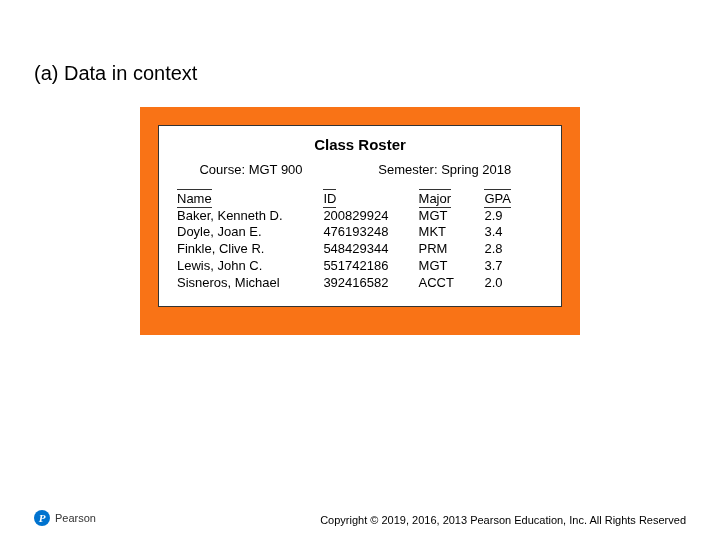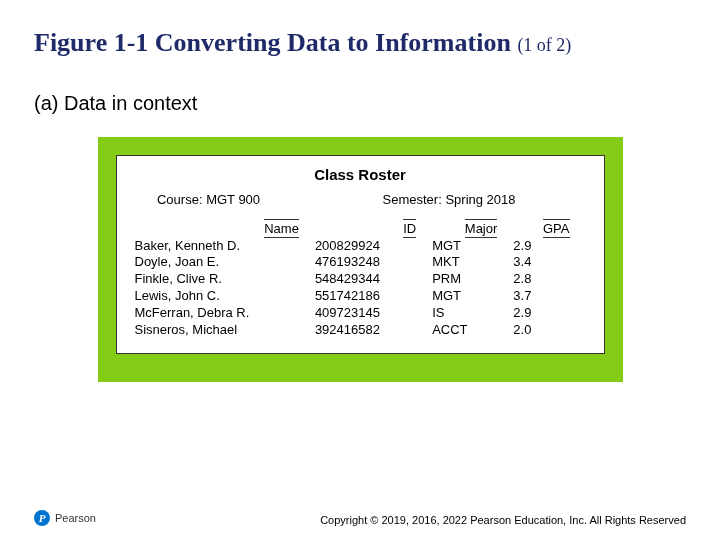--- a/index.html
+++ b/index.html
@@ -24,22 +24,22 @@
   .title .part{
     font-size:18px;
     font-weight:normal;
   }
   .subtitle{
     margin-top:34px;
     font-size:20px;
   }
   .figure-wrap{
     margin:22px auto 0 auto;
-    width:525px;
-    background:#84cc16;
+    width:440px;
+    background:#f97316;
     padding:18px 18px 28px 18px;
     box-sizing:border-box;
   }
   .figure-box{
     background:#fff;
     border:1.5px solid #333;
     padding:10px 18px 14px 18px;
   }
   .roster-title{
     text-align:center;
@@ -56,21 +56,21 @@
   .meta-right{flex:0 0 45%;}
   .meta-label{display:inline-block;width:68px;text-align:right;}
   .meta-sub{margin-left:68px;}
   .roster-table{
     margin-top:10px;
     width:100%;
     border-collapse:collapse;
     font-size:13px;
   }
   .roster-table th{
-    text-align:right;
+    text-align:left;
     font-weight:normal;
     padding:0 16px 0 0;
   }
   .roster-table td{
     padding:0 6px 0 0;
     line-height:1.3;
   }
   .hdr-underline{
     display:inline-block;
     border-top:1px solid #333;
@@ -100,24 +100,20 @@
     font-size:11px;
   }
   .copyright{
     font-size:11px;color:#000;
   }
 </style>
 </head>
 <body>
 
 <div class="slide">
-  <div class="title">
-    <span>Figure 1-1 Converting Data to Information</span>
-    <span class="part">(1 of 2)</span>
-  </div>
 
   <div class="subtitle">(a) Data in context</div>
 
   <div class="figure-wrap">
     <div class="figure-box">
       <div class="roster-title">Class Roster</div>
 
       <div class="meta-row">
         <div class="meta-left">
           <span class="meta-label">Course:</span>
@@ -158,36 +154,30 @@
             <td>PRM</td>
             <td>2.8</td>
           </tr>
           <tr>
             <td>Lewis, John C.</td>
             <td>551742186</td>
             <td>MGT</td>
             <td>3.7</td>
           </tr>
           <tr>
-            <td>McFerran, Debra R.</td>
-            <td>409723145</td>
-            <td>IS</td>
-            <td>2.9</td>
-          </tr>
-          <tr>
             <td>Sisneros, Michael</td>
             <td>392416582</td>
             <td>ACCT</td>
             <td>2.0</td>
           </tr>
         </tbody>
       </table>
     </div>
   </div>
 
   <div class="footer">
     <div class="pearson-logo">
       <div class="pearson-p">P</div>
       <span>Pearson</span>
     </div>
-    <div class="copyright">Copyright © 2019, 2016, 2022 Pearson Education, Inc. All Rights Reserved</div>
+    <div class="copyright">Copyright © 2019, 2016, 2013 Pearson Education, Inc. All Rights Reserved</div>
   </div>
 </div>
 
 </body></html>

